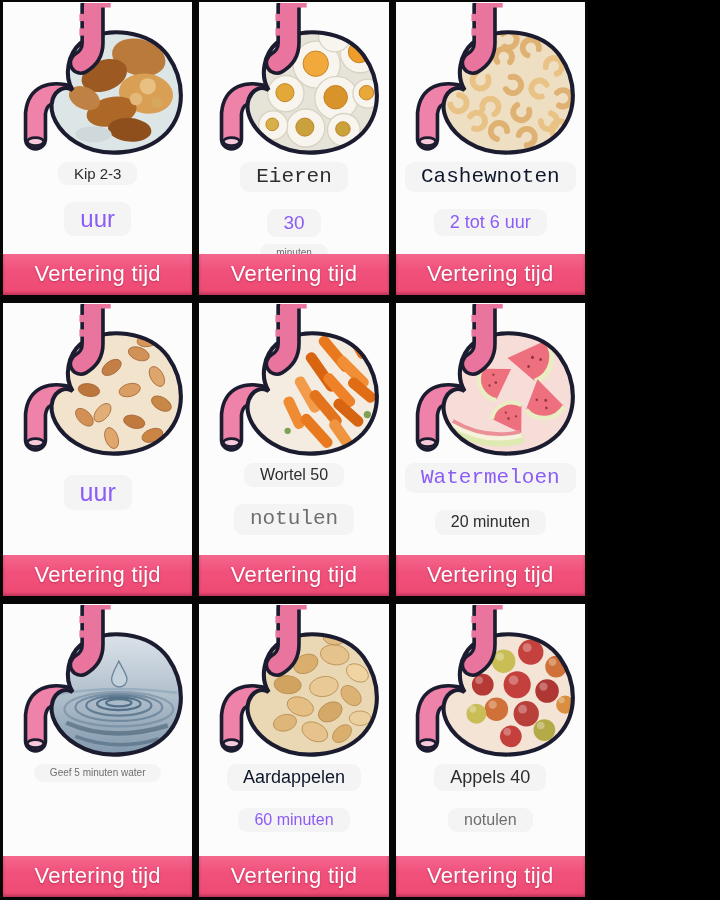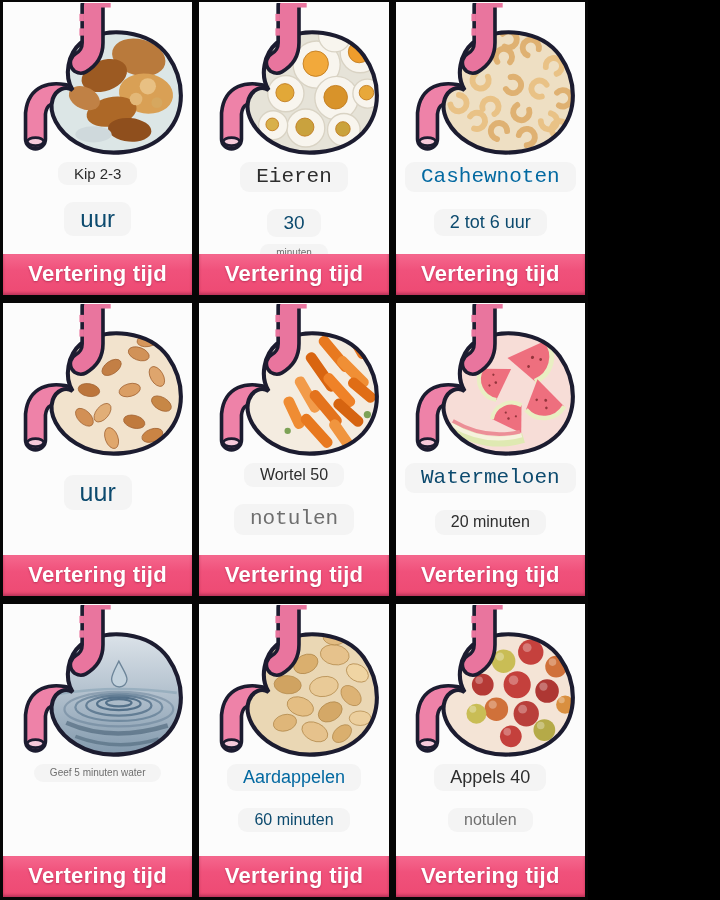--- a/index.html
+++ b/index.html
@@ -53,32 +53,32 @@
   .fs11 { font-size: 10px; text-decoration: underline; }
   .fs15 { font-size: 15px; }
   .fs16 { font-size: 16px; }
   .fs17 { font-size: 18px; }
   .fs18 { font-size: 18px; }
   .fs19 { font-size: 19px; }
   .fs21 { font-size: 21px; font-family: Liberation Mono, monospace; }
   .fs24 { font-size: 24px; }
   .fs25 { font-size: 25px; }
   .c-dark  { color: #2d2d2d; }
-  .c-mid   { color: #0c4a6e; }
+  .c-mid   { color: #8b5cf6; }
   .c-grey  { color: #6e6e6e; }
-  .c-grey2 { color: #0369a1; }
+  .c-grey2 { color: #0f172a; }
 
   .banner {
     position: absolute;
     left: 0; right: 0; bottom: 0;
     height: 41px;
     background: linear-gradient(180deg, #f5688e 0%, #f0517b 40%, #ee4a73 100%);
     box-shadow: inset 0 -2px 3px rgba(90,10,40,0.35);
     color: #ffffff;
-    font-weight: bold;
+    font-weight: normal;
     font-size: 22px;
     line-height: 40px;
     text-align: center;
     letter-spacing: 0.3px;
     text-shadow: 0 1px 2px rgba(130,20,55,0.45);
     z-index: 3;
   }
 </style>
 </head>
 <body>

